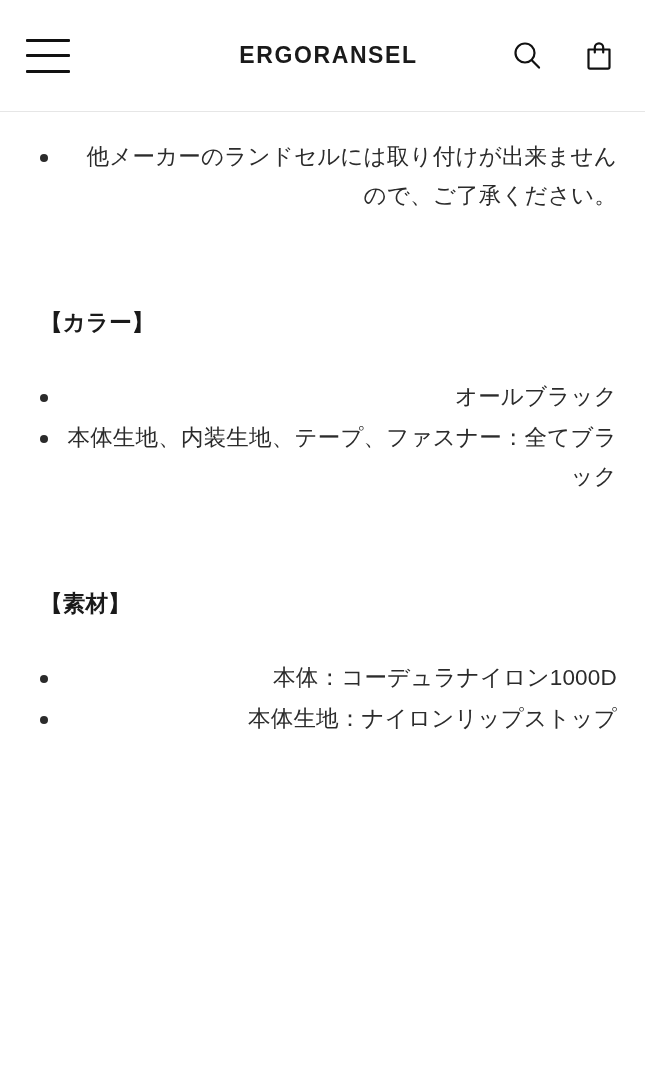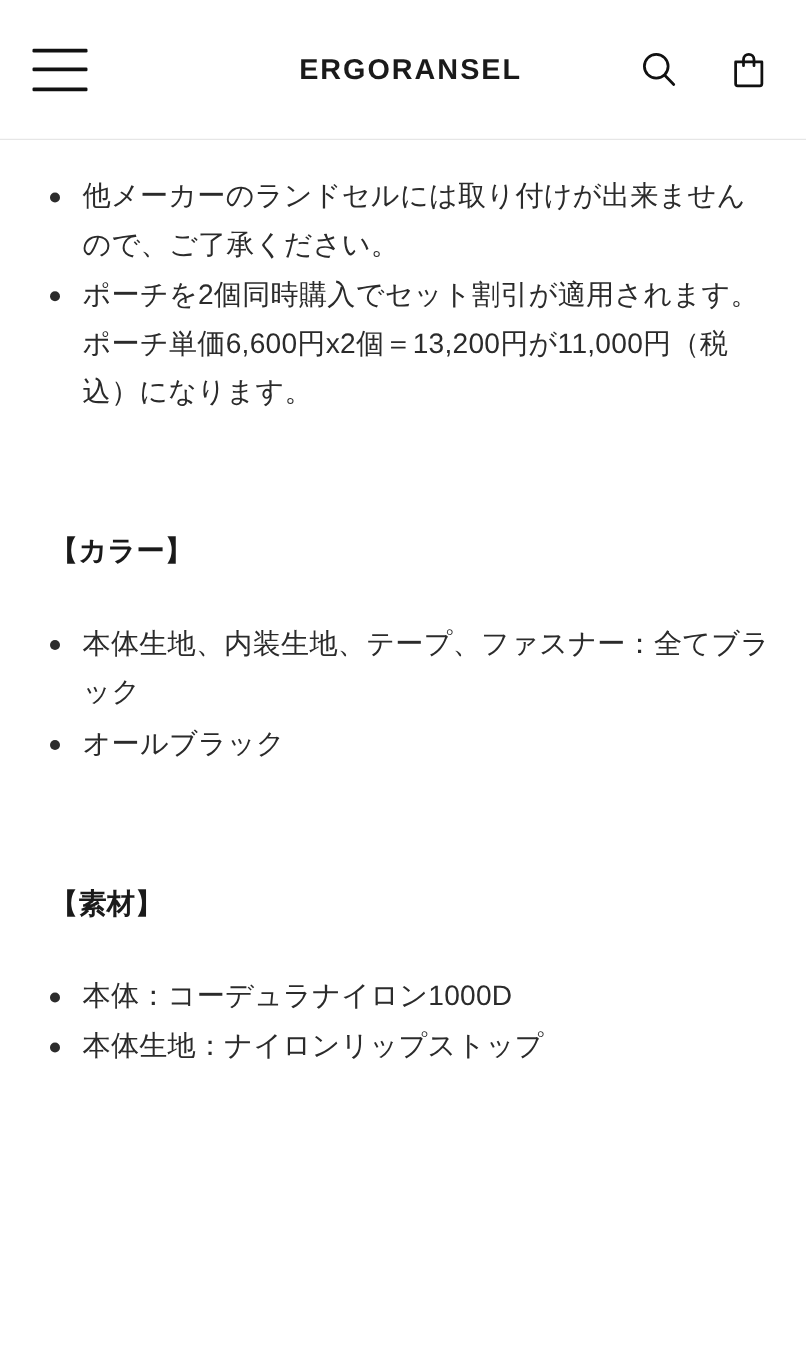--- a/index.html
+++ b/index.html
@@ -80,20 +80,21 @@
     padding: 0;
   }
   ul.bullets li {
     position: relative;
     padding-left: 38px;
     font-size: 22.5px;
     line-height: 1.72;
     color: #2b2b2b;
     margin: 0 0 2px 0;
     letter-spacing: 0.2px;
+    text-align: right;
   }
   ul.bullets li::before {
     content: "";
     position: absolute;
     left: 12px;
     top: 16px;
     width: 8px;
     height: 8px;
     background: #2b2b2b;
     border-radius: 50%;
@@ -133,32 +134,31 @@
         <path d="M13.8 14.5 V9.6 a4.2 4.2 0 0 1 8.4 0 V14.5" stroke="#111" stroke-width="2.2" stroke-linecap="round"></path>
       </svg>
     </div>
   </div>
 </div>
 
 <div class="content">
 
   <ul class="bullets">
     <li>他メーカーのランドセルには取り付けが出来ませんので、ご了承ください。</li>
-    <li>ポーチを2個同時購入でセット割引が適用されます。ポーチ単価6,600円x2個＝13,200円が11,000円（税込）になります。</li>
   </ul>
 
   <div class="spacer-lg"></div>
 
   <h3 class="section-title">【カラー】</h3>
 
   <div class="spacer-md"></div>
 
   <ul class="bullets">
+    <li>オールブラック</li>
     <li>本体生地、内装生地、テープ、ファスナー：全てブラック</li>
-    <li>オールブラック</li>
   </ul>
 
   <div class="spacer-lg"></div>
 
   <h3 class="section-title">【素材】</h3>
 
   <div class="spacer-md"></div>
 
   <ul class="bullets">
     <li>本体：コーデュラナイロン1000D</li>

